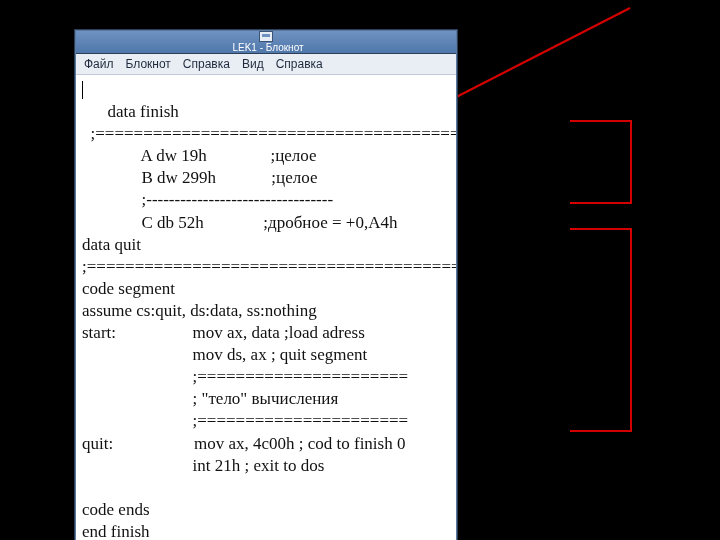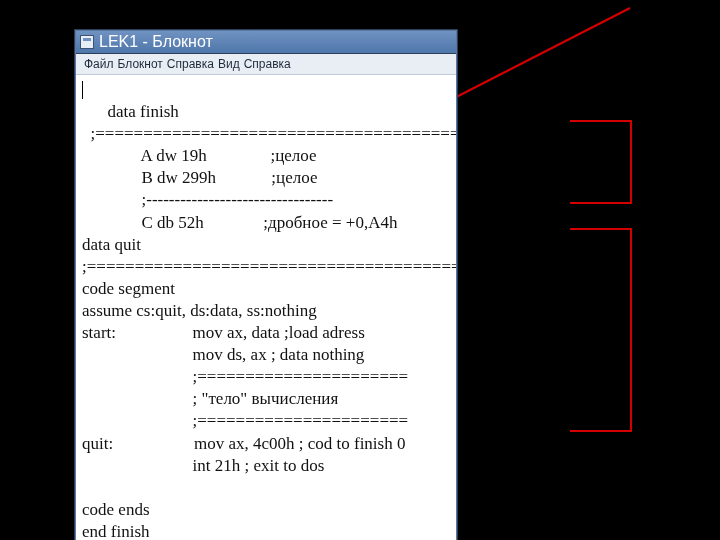--- a/index.html
+++ b/index.html
@@ -27,44 +27,45 @@
     border: 1px solid #5a7aa0;
     box-shadow: 0 0 0 1px #2b3f59;
     font-size: 13px;
   }
   .titlebar {
     height: 22px;
     background: linear-gradient(#6f92c1, #4f77aa);
     display: flex;
     align-items: center;
     color: #fff;
-    font-size: 16px;
+    font-size: 10px;
     padding-left: 4px;
     border-bottom: 1px solid #2b3f59;
+    flex-direction: column;
   }
   .title-icon {
     width: 14px;
     height: 14px;
     background: #e8eef6;
     border: 1px solid #3b5374;
     margin-right: 5px;
     box-sizing: border-box;
     position: relative;
   }
   .title-icon::after {
     content:"";
     position:absolute;
     left:2px; top:2px; right:2px; bottom:2px;
     border-top:3px solid #6f92c1;
   }
   .menubar {
     background: #e9eef5;
     border-bottom: 1px solid #c0cad8;
     display: flex;
-    gap: 4px;
+    gap: 12px;
     padding: 3px 8px;
     font-size: 12px;
     color: #1f2a3c;
   }
   .menubar span { cursor: default; }
   .editor {
     background: #fff;
     color: #111;
     font-family: "Times New Roman", serif;
     font-size: 17px;
@@ -139,21 +140,21 @@
 <span>  ;======================================</span>
 <span>              A dw 19h               ;целое</span>
 <span>              B dw 299h             ;целое</span>
 <span>              ;---------------------------------</span>
 <span>              C db 52h              ;дробное = +0,A4h</span>
 <span>data quit</span>
 <span>;=======================================</span>
 <span>code segment</span>
 <span>assume cs:quit, ds:data, ss:nothing</span>
 <span>start:                  mov ax, data ;load adress</span>
-<span>                          mov ds, ax ; data nothing</span>
+<span>                          mov ds, ax ; quit segment</span>
 <span>                          ;======================</span>
 <span>                          ; "тело" вычисления</span>
 <span>                          ;======================</span>
 <span>quit:                   mov ax, 4c00h ; cod to finish 0</span>
 <span>                          int 21h ; exit to dos</span>
 <span></span>
 <span>code ends</span>
 <span>end finish</span>
     </div>
   </div>

